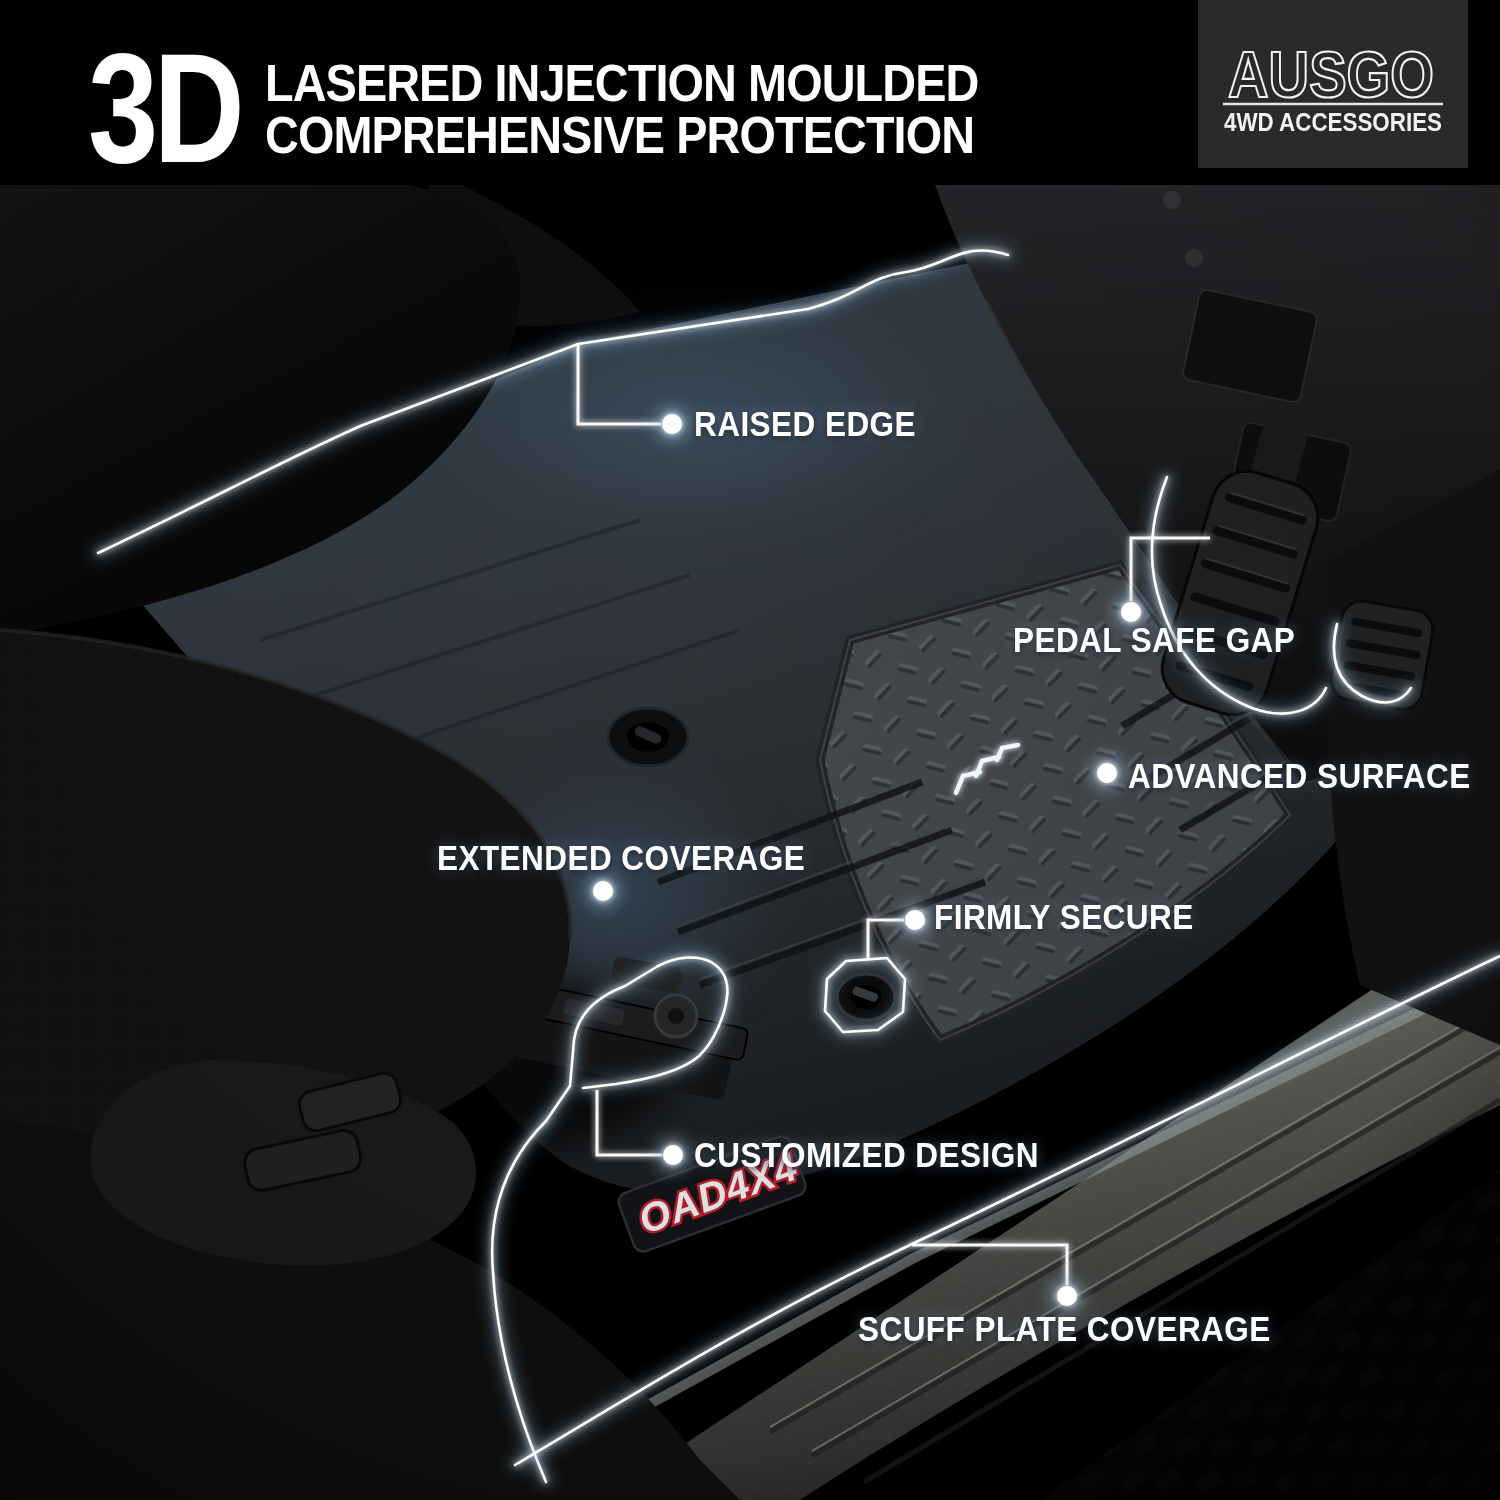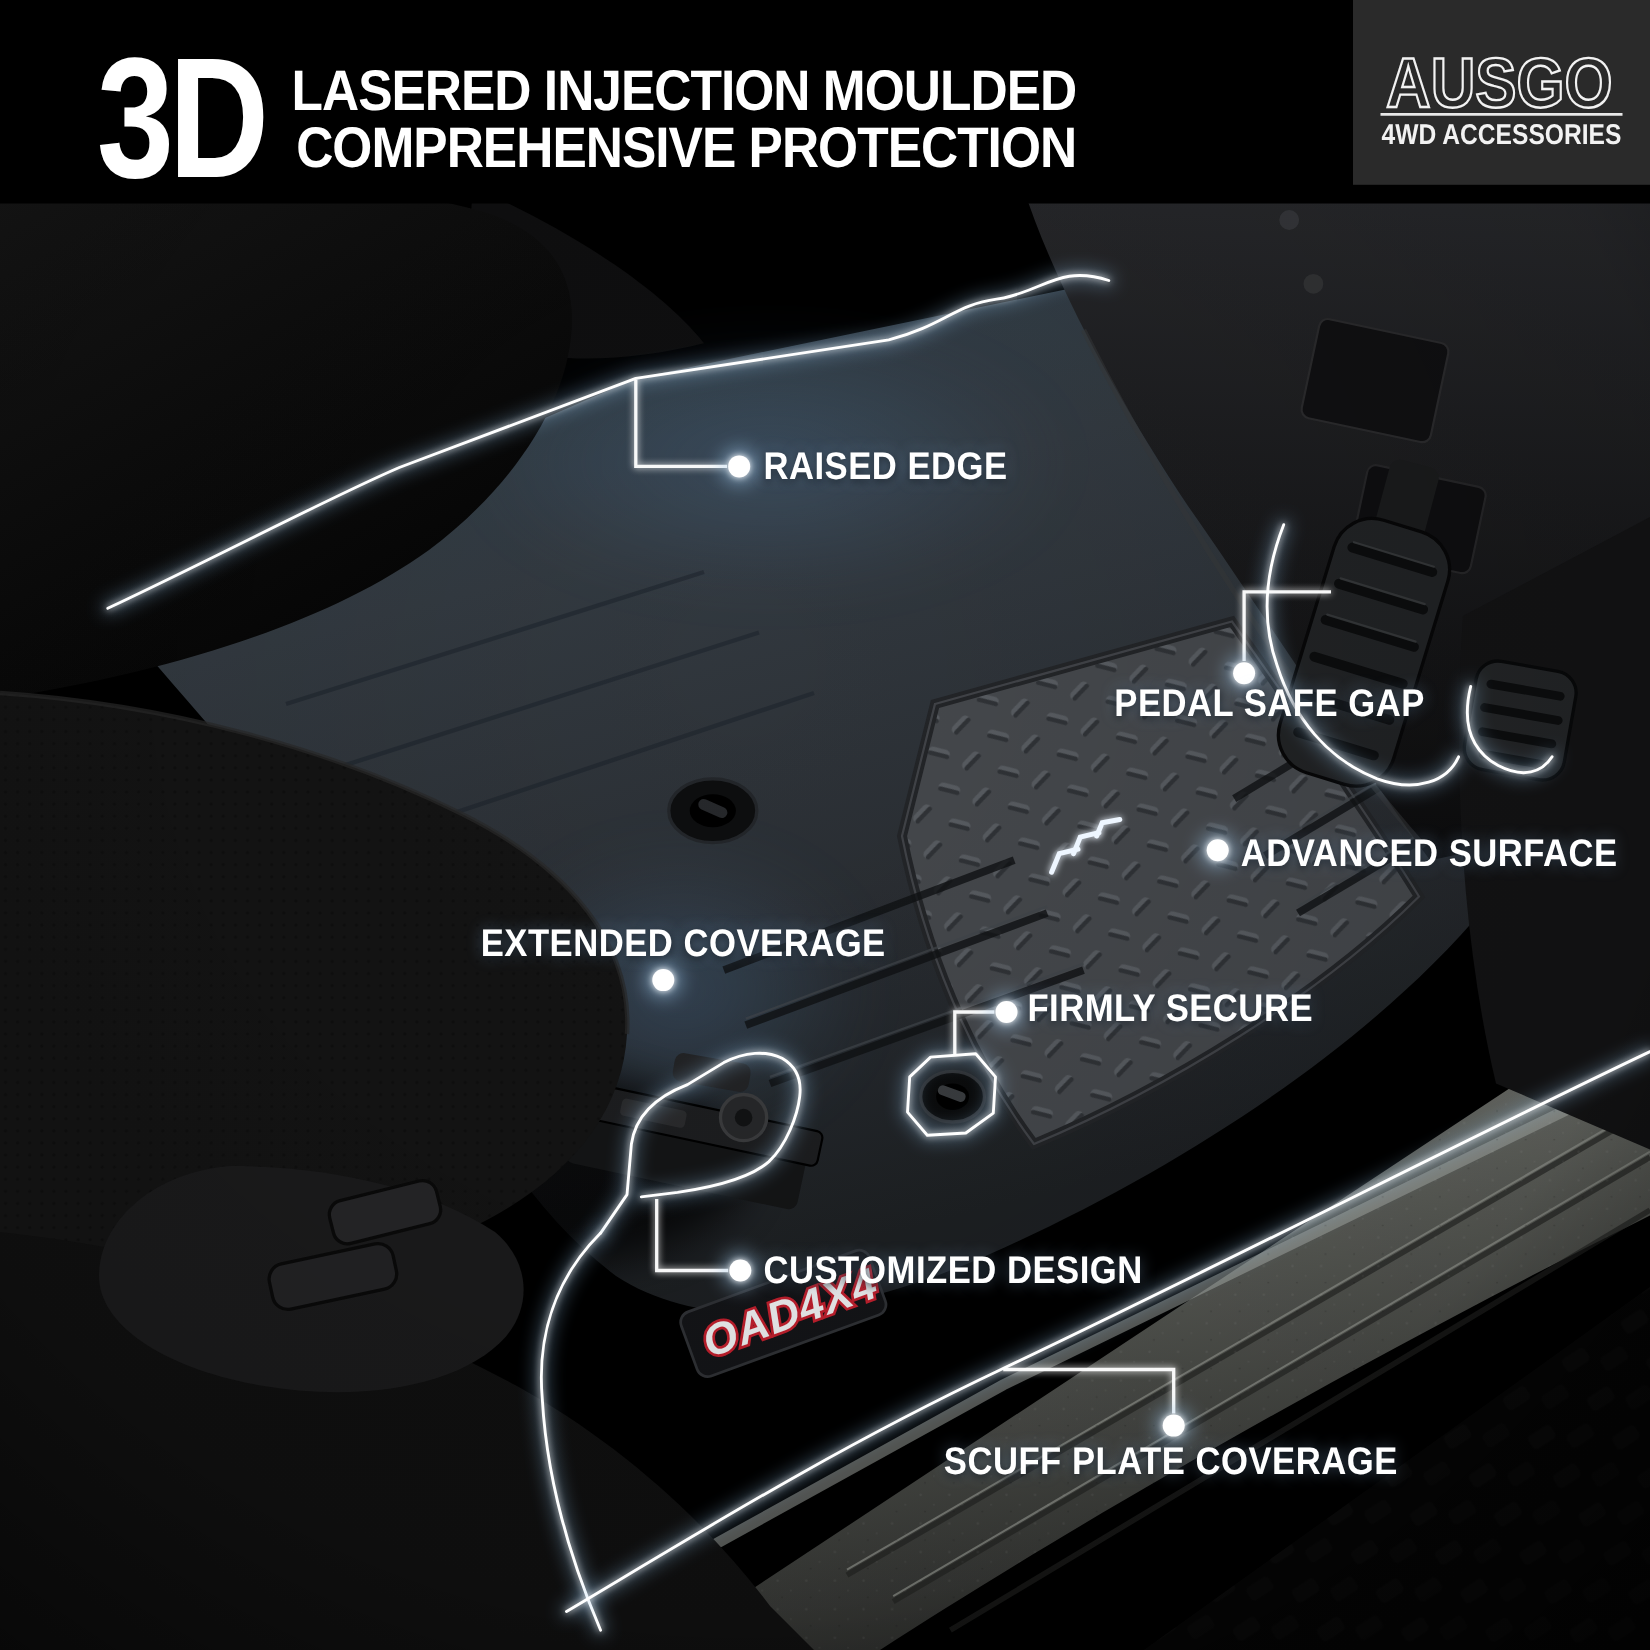--- a/index.html
+++ b/index.html
@@ -1,18 +1,18 @@
 <!DOCTYPE html>
 <html><head>
 <meta charset="utf-8">
 <style>
   html,body { margin:0; padding:0; background:#000; }
   .stage {
     position:relative; width:1500px; height:1500px; overflow:hidden;
-    background:#000; font-family:"Liberation Sans", sans-serif;text-align:right;
+    background:#000; font-family:"Liberation Sans", sans-serif;
   }
   .scene { position:absolute; left:0; top:0; width:1500px; height:1500px; }
 
   
   .halo  { stroke:#8fc0e8; stroke-width:10; opacity:.45; fill:none; filter:url(#fBlur8); stroke-linecap:round; stroke-linejoin:round; }
   .core  { stroke:#ffffff; stroke-width:2.6; fill:none; filter:url(#fGlow); stroke-linecap:round; stroke-linejoin:round; }
   .leader{ stroke:#ffffff; stroke-width:3;  fill:none; filter:url(#fGlow); opacity:.97; }
   .tick  { stroke:#eef6ff; stroke-width:4.5; fill:none; stroke-linecap:round; filter:url(#fGlow); }
   .dot-halo { fill:#9cc6ea; opacity:.5; filter:url(#fBlur8); }
   .dot-core { fill:#ffffff; filter:url(#fGlow); }
@@ -23,21 +23,21 @@
     font-size:156px; line-height:156px; font-weight:700; letter-spacing:-6px;
     transform:scaleX(.81); transform-origin:left top; white-space:nowrap;
   }
   .title-lines {
     position:absolute; left:265px; top:57px; color:#fff;
     font-size:52px; line-height:52px; font-weight:700; letter-spacing:-1px;
     transform:scaleX(.90); transform-origin:left top; white-space:nowrap;
   }
   
   .brand {
-    position:absolute; left:1230px; top:0; width:270px; height:168px;
+    position:absolute; left:1198px; top:0; width:270px; height:168px;
     background:#2a2a2a;
   }
   
   .callout {
     position:absolute; color:#fff; font-weight:700; font-size:35px; line-height:42px;
     letter-spacing:.5px; white-space:nowrap;
     transform:scaleX(.90); transform-origin:left center;
     text-shadow:0 0 14px rgba(150,195,240,.40), 0 2px 8px rgba(0,0,0,.85);
   }
 </style>

